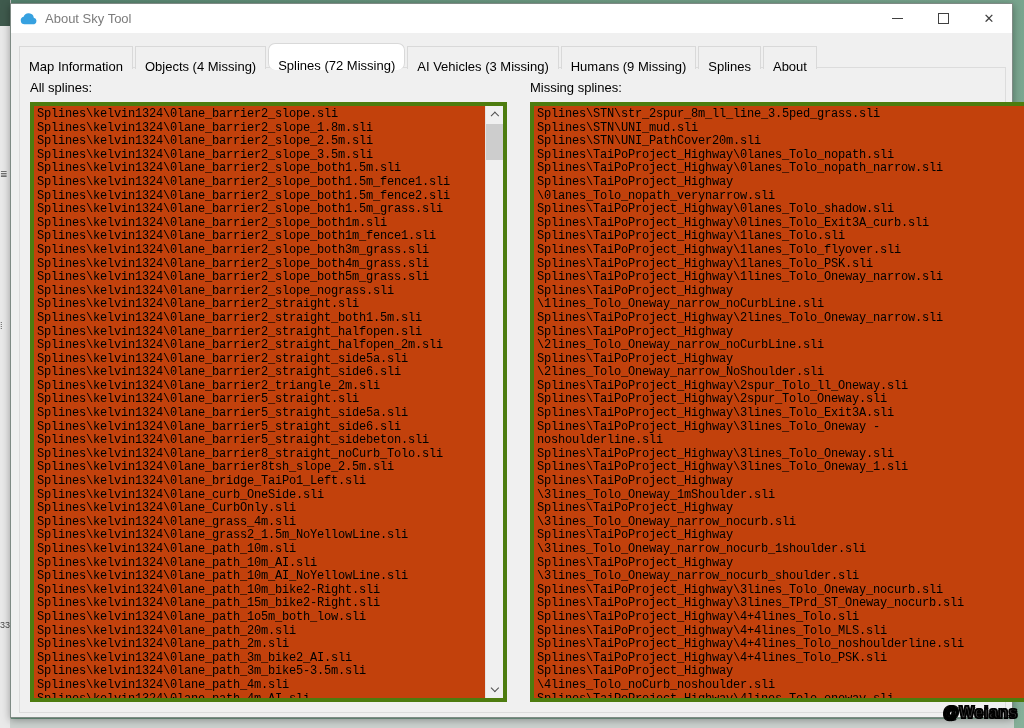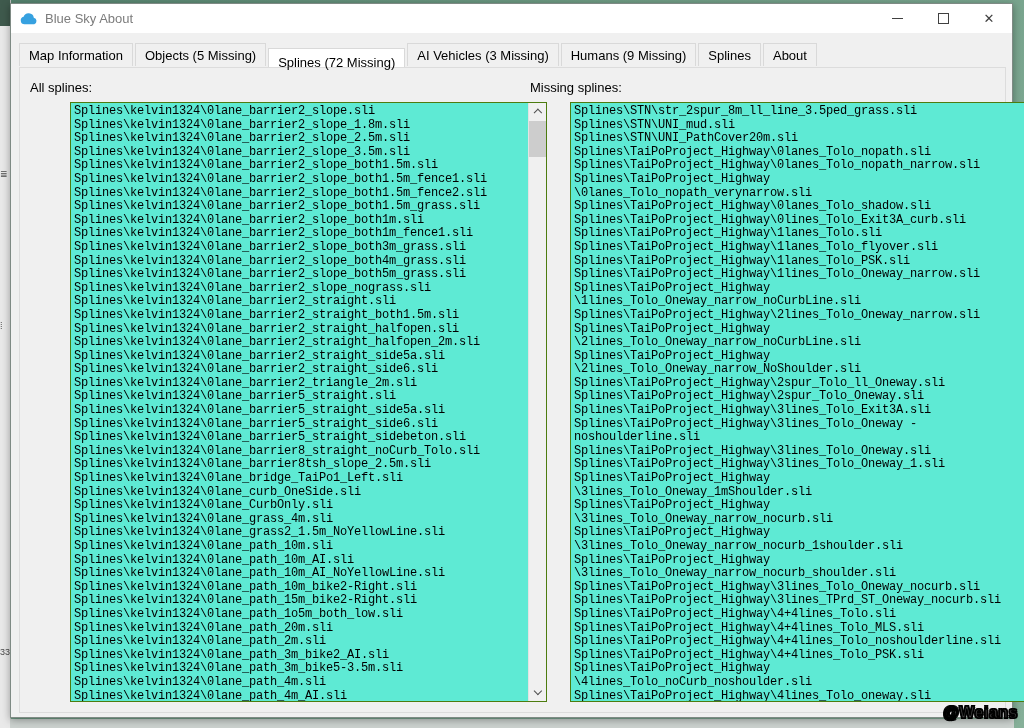--- a/index.html
+++ b/index.html
@@ -20,32 +20,32 @@
   .title-icon{width:18px;height:14px;margin-left:9px;margin-right:7px;flex:0 0 auto;}
   .title-text{font-size:13px;color:#7c7c7c;}
   .win-controls{position:absolute;right:0;top:0;height:29px;display:flex;}
   .win-btn{width:46px;height:29px;display:flex;align-items:center;justify-content:center;color:#404040;}
   .glyph-min{width:11px;height:1px;background:#404040;display:block;}
   .glyph-max{width:9px;height:9px;border:1px solid #404040;display:block;}
   .glyph-close{font-size:13px;line-height:13px;color:#404040;}
 
   
   .tab-strip{display:flex;align-items:flex-end;padding-left:8px;margin-top:10px;position:relative;z-index:2;}
-  .tab{height:23px;line-height:23px;padding:0 9px;font-size:13px;color:#000;background:#f0f0f0;
+  .tab{height:23px;line-height:23px;padding:8px 9px;font-size:13px;color:#000;background:#f0f0f0;
     border:1px solid #d9d9d9;border-bottom:none;margin-right:2px;box-sizing:border-box;white-space:nowrap;}
-  .tab.active{height:19px;line-height:27px;background:#ffffff;margin-bottom:-1px;border-color:#d9d9d9;}
+  .tab.active{height:27px;line-height:27px;background:#ffffff;margin-bottom:-1px;border-color:#d9d9d9;border-radius:7px;}
 
   
   .tab-panel{position:absolute;left:8px;top:63px;width:987px;height:646px;background:#f0f0f0;
     border:1px solid #dcdcdc;box-sizing:border-box;z-index:1;}
   .panel-label{position:absolute;font-size:13px;color:#000;}
   #label-all{left:10px;top:12px;}
   #label-missing{left:510px;top:12px;}
 
-  .listbox{position:absolute;top:34px;height:600px;background:#5eead4;border:1px solid #4d7c0f;box-sizing:border-box;overflow:hidden;margin-left:40px;}
+  .listbox{position:absolute;top:34px;height:600px;background:#c2410c;border:4px solid #4d7c0f;box-sizing:border-box;overflow:hidden;}
   #list-all{left:10px;width:477px;}
   #list-missing{left:510px;width:536px;}
   .list-inner{position:absolute;left:3px;top:2px;right:20px;bottom:0;overflow:hidden;
     font-family:"Liberation Mono","DejaVu Sans Mono",monospace;font-size:12px;line-height:13.6px;
     letter-spacing:-0.2px;color:#000;white-space:pre;}
   .list-row{height:13.6px;}
 
   
   .vscroll{position:absolute;top:0;right:0;width:17px;height:100%;background:#f0f0f0;border-left:1px solid #e3e3e3;}
   .scroll-arrow{position:absolute;left:0;width:17px;height:17px;display:flex;align-items:center;justify-content:center;background:#f0f0f0;}
@@ -64,47 +64,47 @@
     text-shadow:1px 1px 0 #000,-1px -1px 0 #000,1px -1px 0 #000,-1px 1px 0 #000;
     letter-spacing:0.5px;z-index:5;}
 </style>
 </head>
 <body>
 
 <div class="bg-left-strip">
   <div class="corner"></div>
   <div class="bg-mark" style="top:170px">≣</div>
   <div class="bg-mark" style="top:322px">⁞</div>
-  <div class="bg-mark" style="top:648px">33</div>
+  <div class="bg-mark" style="top:621px">33</div>
 </div>
 <div class="bg-bottom-strip"></div>
 
 <div class="app-window">
 
   <div class="titlebar">
     <svg class="title-icon" viewBox="0 0 24 16">
       <path d="M19 15H6a5 5 0 0 1-1.2-9.85A7 7 0 0 1 18.4 6.2 4.6 4.6 0 0 1 19 15z" fill="#36a1e0"></path>
     </svg>
-    <span class="title-text">Blue Sky About</span>
+    <span class="title-text">About Sky Tool</span>
     <div class="win-controls">
       <div class="win-btn">
           <span class="glyph-min"></span>
         </div>
       <div class="win-btn">
           <span class="glyph-max"></span>
         </div>
       <div class="win-btn">
           <span class="glyph-close">✕</span>
         </div>
     </div>
   </div>
 
   <div class="tab-strip" id="tab-strip">
       <div class="tab">Map Information</div>
-      <div class="tab">Objects (5 Missing)</div>
+      <div class="tab">Objects (4 Missing)</div>
       <div class="tab active">Splines (72 Missing)</div>
       <div class="tab">AI Vehicles (3 Missing)</div>
       <div class="tab">Humans (9 Missing)</div>
       <div class="tab">Splines</div>
       <div class="tab">About</div>
     </div>
 
   <div class="tab-panel">
 
     <div class="panel-label" id="label-all">All splines:</div>

